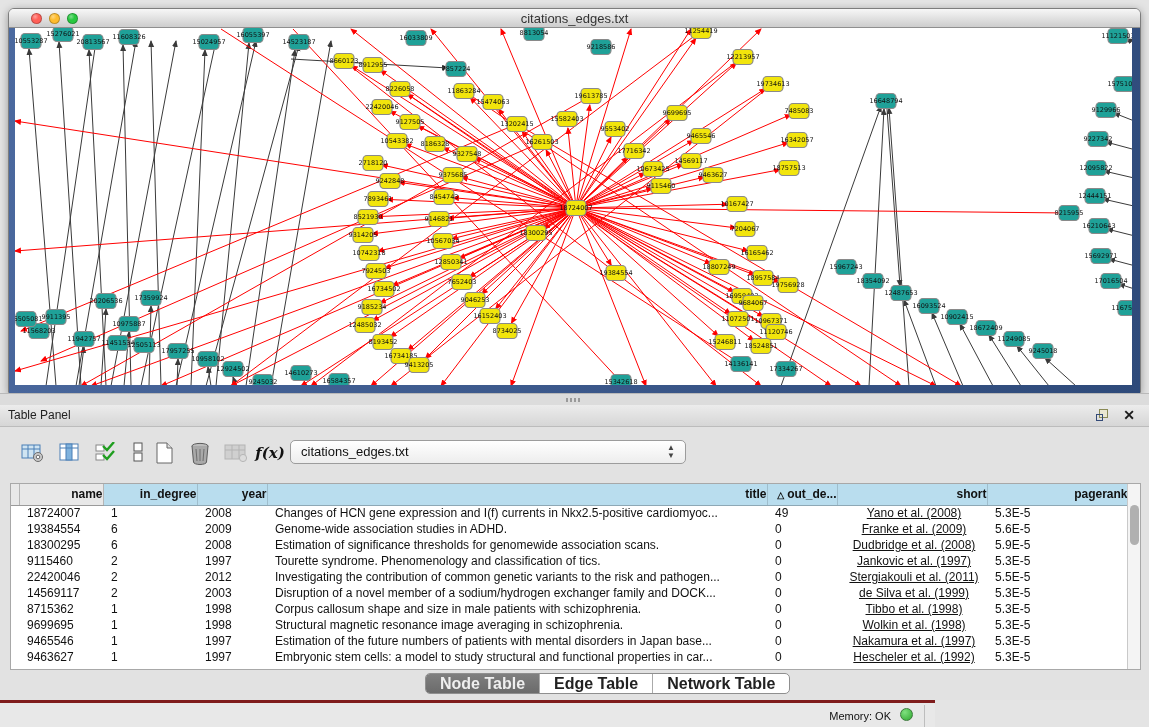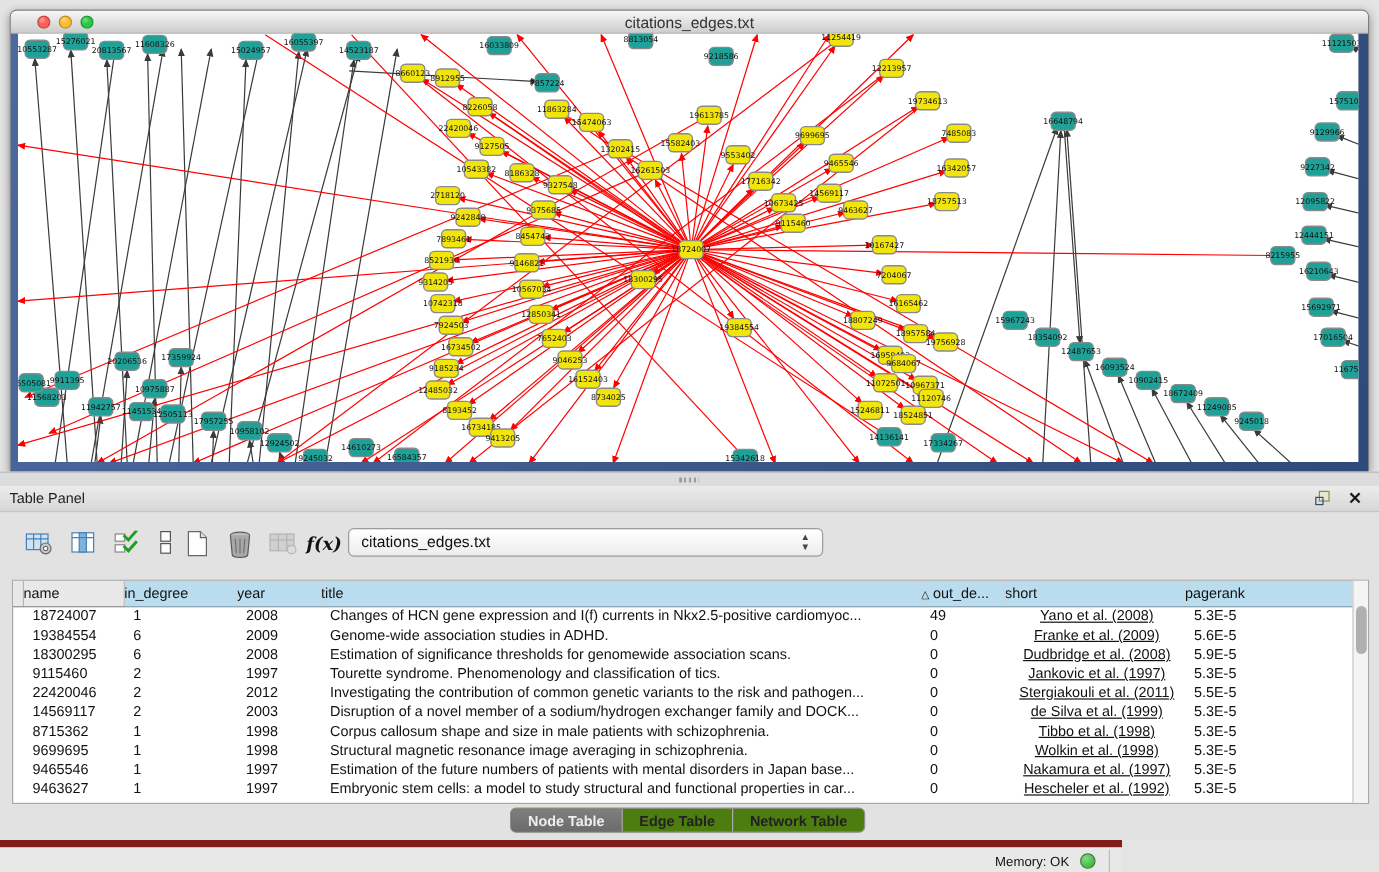--- a/index.html
+++ b/index.html
@@ -49,45 +49,45 @@
     border:1px solid #9c9c9c; border-radius:5px;
     background:linear-gradient(#ffffff,#ededed); font-size:13px; color:#111;
     line-height:22px; padding-left:10px; }
   #table-select .arrows { right:10px; top:3px; font-size:8px; color:#444;
     line-height:8px; text-align:center; }
 
   
   #table-wrap { left:10px; top:56px; width:1131px; height:187px; background:#fff;
     border:1px solid #a8a8a8; }
   table { border-collapse:collapse; table-layout:fixed; width:1117px; font-size:12px; }
-  th { height:21px; font-weight:normal; text-align:left; color:#111;
+  th { height:21px; font-weight:bold; text-align:right; color:#111;
     border-right:1px solid #9fbecd; border-bottom:1px solid #8ea8b5;
     overflow:hidden; white-space:nowrap; background:#b9ddee; }
   th.gutter, th.name-col { background:#e8e8e8; border-right:1px solid #b5b5b5;
     border-bottom:1px solid #9a9a9a; }
   td { height:16px; padding:0 4px 0 8px; color:#111; overflow:hidden;
     white-space:nowrap; text-overflow:clip; }
   td.center { text-align:center;text-decoration:underline; }
   .sort-tri { font-size:9px; margin-right:3px; }
   #vscroll { right:0px; top:0px; width:13px; height:185px; background:#f4f4f4;
     border-left:1px solid #c9c9c9; }
   #vscroll .thumb { left:2px; top:21px; width:9px; height:40px; border-radius:5px;
     background:#b0b0b0; }
 
   
   #seg { left:425px; top:246px; height:21px; display:flex;
-    border:1px solid #8f8f8f; border-radius:5px; overflow:hidden; background:#4d7c0f;
-    font-size:12px; font-weight:bold; color:#222; }
+    border:1px solid #8f8f8f; border-radius:5px; overflow:hidden; background:#ffffff;
+    font-size:16px; font-weight:bold; color:#222; }
   #seg .seg-item { padding:0 14px; line-height:20px; border-right:1px solid #aaa; }
   #seg .seg-item:last-child { border-right:none; }
   #seg .active { background:linear-gradient(#7f7f7f,#6b6b6b); color:#efefef; }
 
   
   #status-bar { left:0; top:700px; width:935px; height:27px; background:#e8e8e8;
-    border-top:6px solid #7f1d1d; }
+    border-top:3px solid #7f1d1d; }
   #memory-label { right:44px; top:7px; font-size:11px; color:#111; }
   #memory-dot { right:22px; top:5px; width:13px; height:13px; border-radius:50%;
     background:radial-gradient(circle at 35% 30%,#7fe07f,#2fa82f);
     border:1px solid #3c7a3c; }
   #corner-tick { right:10px; top:2px; width:1px; height:22px; background:#bdbdbd; }
 </style>
 </head>
 <body>
 
 <div class="abs" id="net-window">

